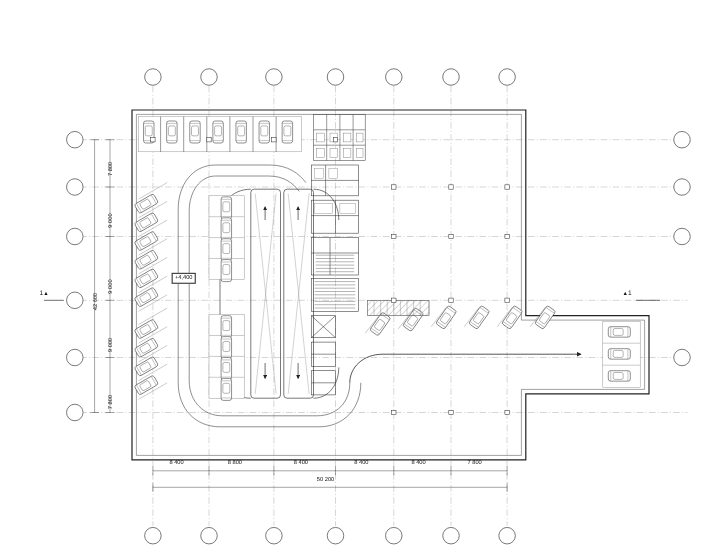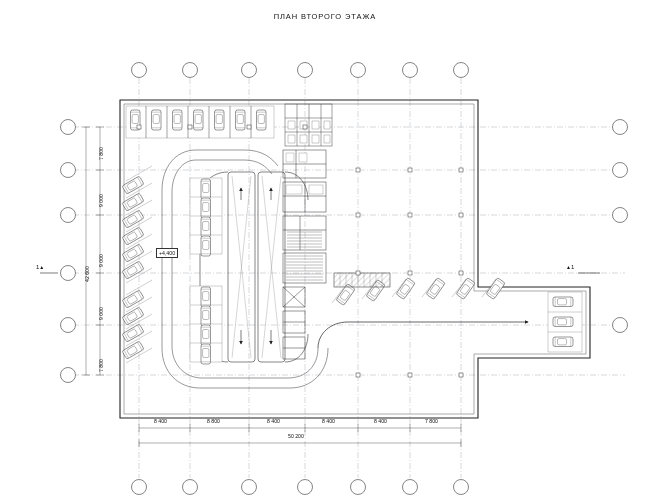--- a/index.html
+++ b/index.html
@@ -54,21 +54,20 @@
     font-size: 5.2px;
     padding: 1px 2px;
     color: #111;
   }
 </style>
 </head>
 <body>
 
 <div id="sheet">
 
-  <div class="title">ПЛАН ВТОРОГО ЭТАЖА</div>
 
   <svg width="650" height="503" viewBox="0 0 650 503">
     <defs>
       <marker id="arrHead" markerWidth="6" markerHeight="6" refX="5" refY="3" orient="auto">
         <path d="M0,0 L6,3 L0,6 z" fill="#222"></path>
       </marker>
       <pattern id="hatchDiag" width="4" height="4" patternUnits="userSpaceOnUse" patternTransform="rotate(45)">
         <line x1="0" y1="0" x2="0" y2="4" stroke="#777" stroke-width="0.5"></line>
       </pattern>
       <g id="carH">

